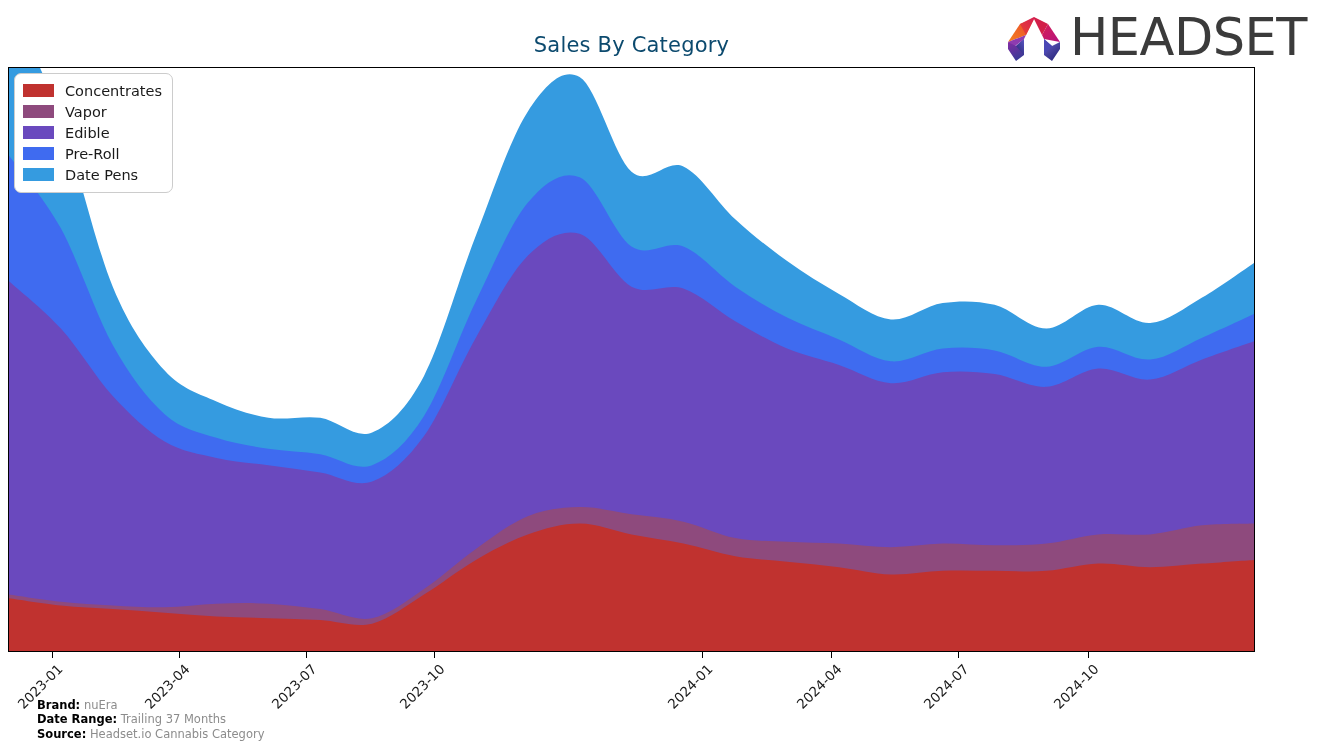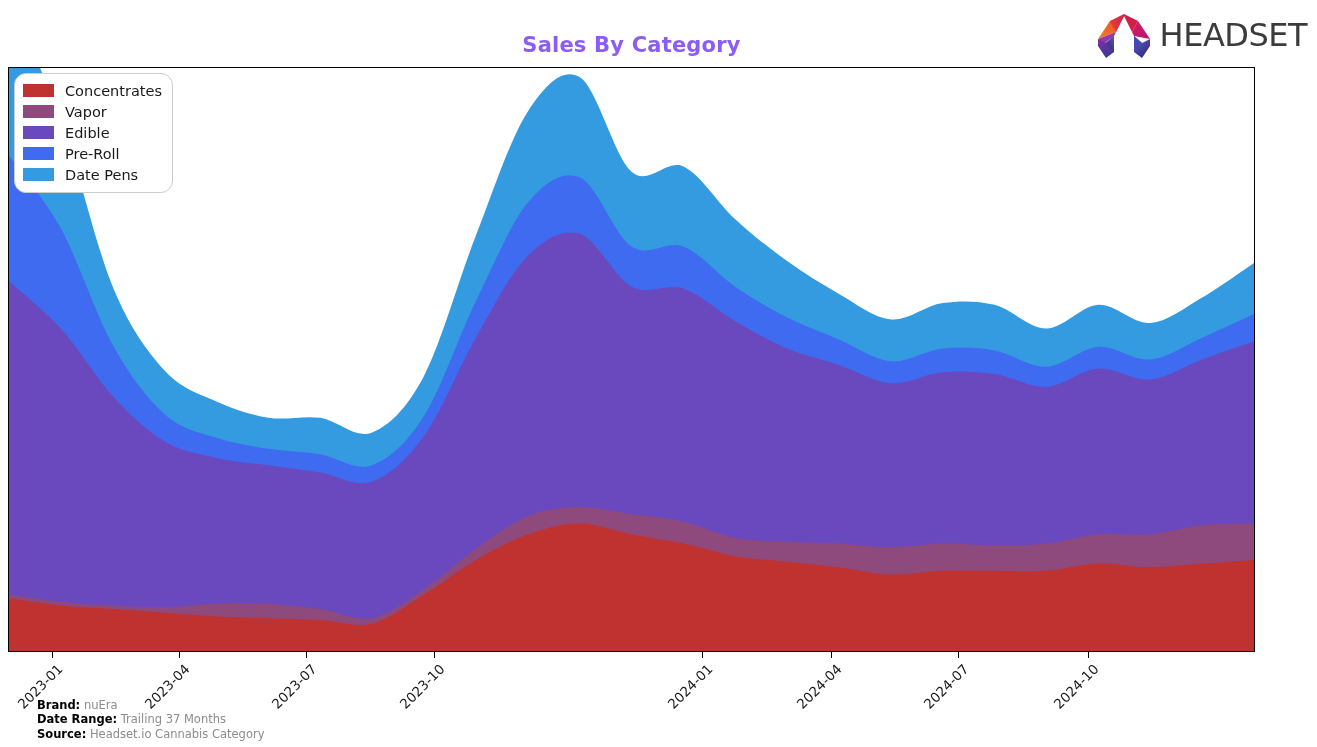--- a/index.html
+++ b/index.html
@@ -21,36 +21,36 @@
     height: 747px;
   }
   
   .chart-title {
     position: absolute;
     left: 0;
     top: 33px;
     width: 1263px;
     text-align: center;
     font-size: 21px;
-    font-weight: bold;
-    color: #8b5cf6;
+    font-weight: normal;
+    color: #0c4a6e;
     letter-spacing: 0.2px;
   }
   
   .logo-wrap {
     position: absolute;
     right: 10px;
     top: 12px;
     display: flex;
     align-items: center;
     gap: 6px;
   }
   .logo-mark { width: 60px; height: 46px; display:block; }
   .logo-word {
-    font-size: 32px;
+    font-size: 51px;
     font-weight: 400;
     color: #3b3b3b;
     letter-spacing: -0.5px;
     line-height: 1;
     font-family: "DejaVu Sans", "Liberation Sans", sans-serif;
   }
   
   .plot {
     position: absolute;
     left: 8px;
@@ -63,21 +63,21 @@
     overflow: hidden;
   }
   .plot svg { display:block; width:100%; height:100%; }
   
   .legend {
     position: absolute;
     left: 14px;
     top: 73px;
     background: #ffffff;
     border: 1px solid #cccccc;
-    border-radius: 12px;
+    border-radius: 7px;
     padding: 6px 10px 7px 8px;
     z-index: 5;
   }
   .legend-row {
     display: flex;
     align-items: center;
     height: 21px;
   }
   .legend-swatch {
     width: 31px;

